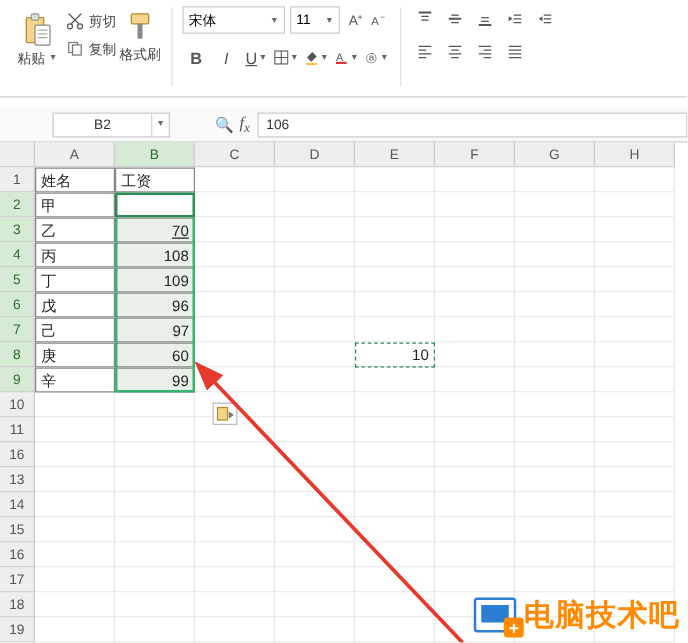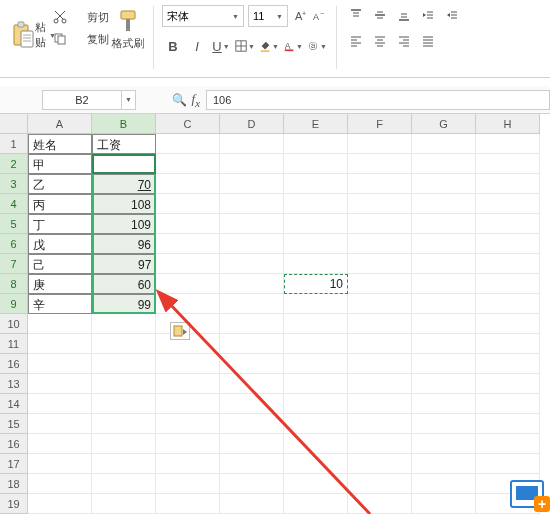--- a/index.html
+++ b/index.html
@@ -2,25 +2,25 @@
 <html><head>
 <meta charset="utf-8">
 <style>
   * { box-sizing: border-box; margin: 0; padding: 0; }
   body { font-family: "Microsoft YaHei", Arial, sans-serif; font-size: 12px; background: #fff; width: 550px; height: 514px; overflow: hidden; position: relative; }
 
   
   .ribbon { background: #fff; border-bottom: 1px solid #d0d0d0; padding: 4px 6px 6px 6px; height: 78px; display: flex; }
   .ribbon-group { display: flex; flex-direction: column; gap: 2px; padding: 0 4px; }
   .ribbon-sep { width: 1px; background: #e0e0e0; margin: 2px 4px; }
-  .paste-btn { width: 40px; height: 58px; border: 1px solid transparent; display: flex; flex-direction: row; align-items: center; justify-content: flex-start; padding-top: 4px; cursor: pointer; }
+  .paste-btn { width: 40px; height: 58px; border: 1px solid transparent; display: flex; flex-direction: column; align-items: center; justify-content: flex-start; padding-top: 4px; cursor: pointer; }
   .paste-icon { width: 26px; height: 30px; display: flex; align-items: center; justify-content: center; }
   .paste-label { font-size: 11px; color: #444; display: flex; align-items: center; gap: 2px; }
 
-  .small-row { display: flex; align-items: center; gap: 19px; height: 22px; padding: 0 2px; cursor: pointer; font-size: 11px; color: #444; }
+  .small-row { display: flex; align-items: center; gap: 3px; height: 22px; padding: 0 2px; cursor: pointer; font-size: 11px; color: #444; }
   .icn { width: 16px; height: 16px; display: inline-flex; align-items: center; justify-content: center; }
 
   .format-painter { width: 34px; height: 58px; display: flex; flex-direction: column; align-items: center; justify-content: flex-start; padding-top: 4px; cursor: pointer; font-size: 11px; color: #444; }
 
   .font-row1 { display: flex; gap: 4px; align-items: center; height: 24px; }
   .font-sel { border: 1px solid #ccc; height: 22px; font-size: 11px; padding: 0 4px; background: #fff; display: flex; align-items: center; justify-content: space-between; }
   .font-name { width: 82px; text-align: center; }
   .font-size { width: 40px; }
   .font-step { width: 18px; height: 22px; border: 1px solid transparent; display: flex; align-items: center; justify-content: center; cursor: pointer; color: #555; }
   .font-row2 { display: flex; gap: 2px; align-items: center; height: 24px; margin-top: 4px; }
@@ -513,13 +513,14 @@
         <marker id="ah" markerWidth="10" markerHeight="10" refX="2" refY="3" orient="auto">
           <polygon points="0,0 8,3 0,6" fill="#e63a2e"></polygon>
         </marker>
       </defs>
     <line x1="220" y1="230" x2="18" y2="18" stroke="#e63a2e" stroke-width="3" marker-end="url(#ah)"></line>
   </svg>
 </div>
 
 <div class="watermark">
   <div class="wm-icon"></div>
+  <div class="wm-text">电脑技术吧</div>
 </div>
 
 </body></html>

